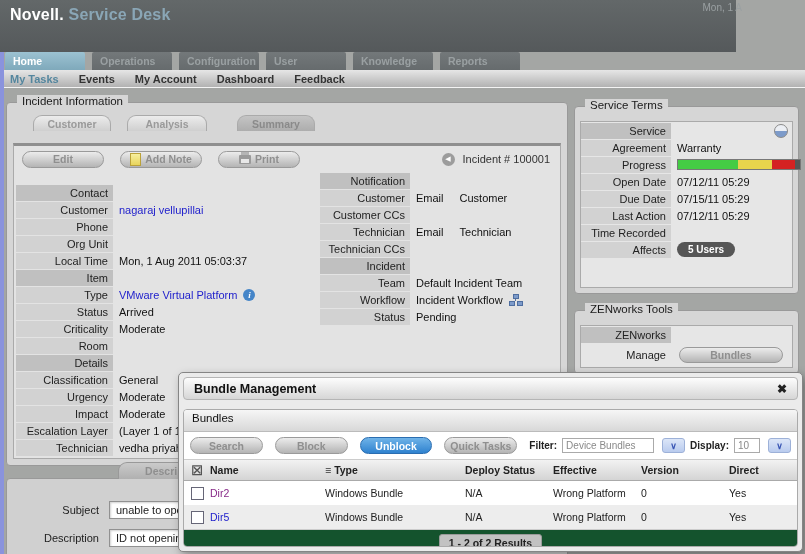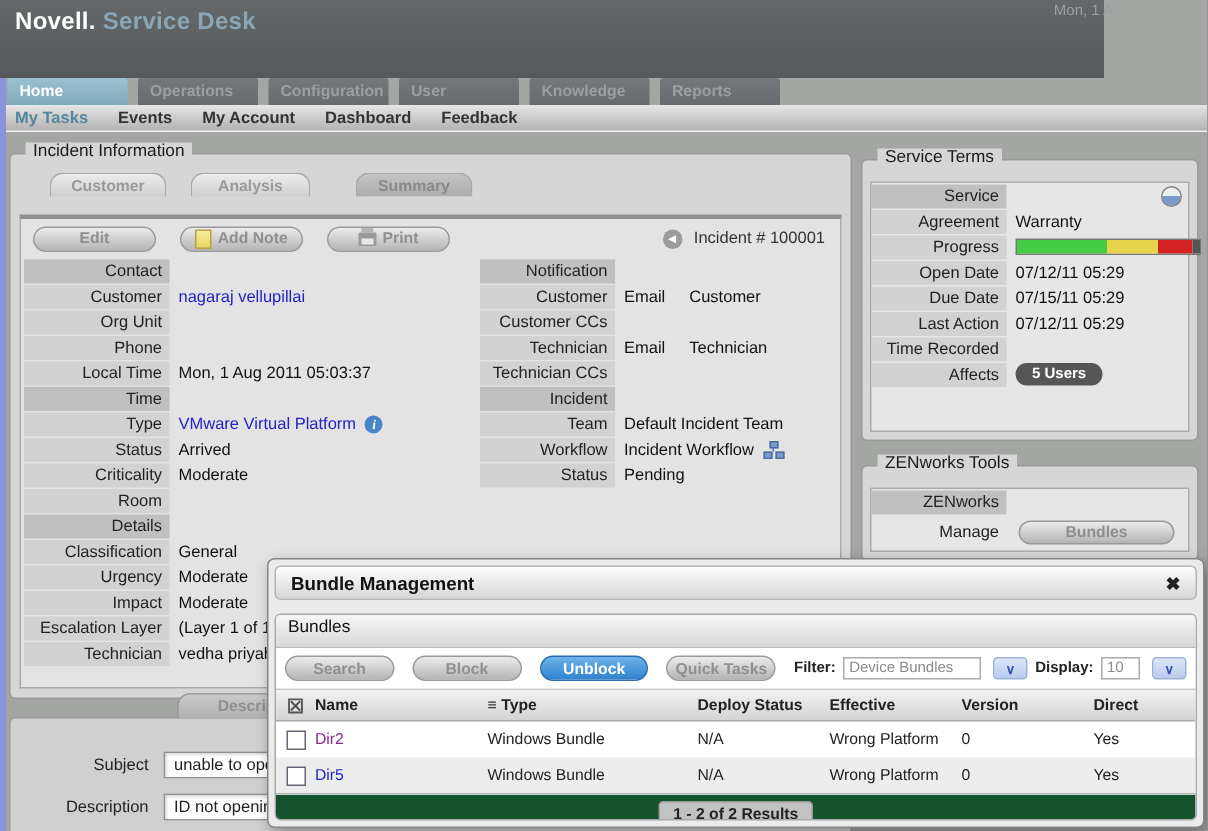--- a/index.html
+++ b/index.html
@@ -44,21 +44,21 @@
             background:#e3e3e3;border:1px solid #aaa;border-top:3px solid #8f8f8f;}
   .toolbar{position:absolute;left:8px;top:4px;right:6px;height:18px;display:flex;align-items:center;gap:16px;}
   .pill{height:17px;width:82px;box-sizing:border-box;border-radius:9px;border:1px solid #9a9a9a;
         background:linear-gradient(#ececec,#b4b4b4);color:#8f8f8f;font-size:10.5px;font-weight:bold;
         display:inline-flex;align-items:center;justify-content:center;gap:4px;}
   .iref{margin-left:auto;display:flex;align-items:center;gap:8px;font-size:11px;color:#333;padding-right:4px;}
   .backcircle{width:13px;height:13px;border-radius:50%;background:#9c9c9c;color:#fff;font-size:7px;
               display:inline-flex;align-items:center;justify-content:center;}
 
   .grid{position:absolute;top:26px;}
-  .grid-left{left:2px;width:302px;}
+  .grid-left{left:2px;width:302px;margin-top:12px;}
   .grid-right{left:306px;width:248px;}
   .frow{display:flex;height:17px;align-items:center;font-size:11px;margin-bottom:0;}
   .flabel{width:97px;min-width:97px;height:16px;background:#d2d2d2;color:#222;
           display:flex;align-items:center;justify-content:flex-end;padding-right:5px;box-sizing:border-box;}
   .grid-right .flabel{width:90px;min-width:90px;}
   .flabel.hdr{background:#c0c0c0;}
   .fval{padding-left:6px;color:#111;white-space:nowrap;display:flex;align-items:center;gap:6px;}
   .link{color:#2222cc;}
   .vlink{color:#882a88;}
   .v2{margin-left:10px;}
@@ -224,33 +224,33 @@
       <div class="grid grid-left">
         <div class="frow">
             <span class="flabel hdr">Contact</span>
             <span class="fval"></span>
           </div>
         <div class="frow">
             <span class="flabel">Customer</span>
             <span class="fval link">nagaraj vellupillai</span>
           </div>
         <div class="frow">
+            <span class="flabel">Phone</span>
+            <span class="fval"></span>
+          </div>
+        <div class="frow">
             <span class="flabel">Org Unit</span>
-            <span class="fval"></span>
-          </div>
-        <div class="frow">
-            <span class="flabel">Phone</span>
             <span class="fval"></span>
           </div>
         <div class="frow">
             <span class="flabel">Local Time</span>
             <span class="fval">Mon, 1 Aug 2011 05:03:37</span>
           </div>
         <div class="frow">
-            <span class="flabel hdr">Time</span>
+            <span class="flabel hdr">Item</span>
             <span class="fval"></span>
           </div>
         <div class="frow">
             <span class="flabel">Type</span>
           <span class="fval">
               <span class="link">VMware Virtual Platform</span>
           <span class="infoicon">i</span>
             </span>
           </div>
         <div class="frow">

